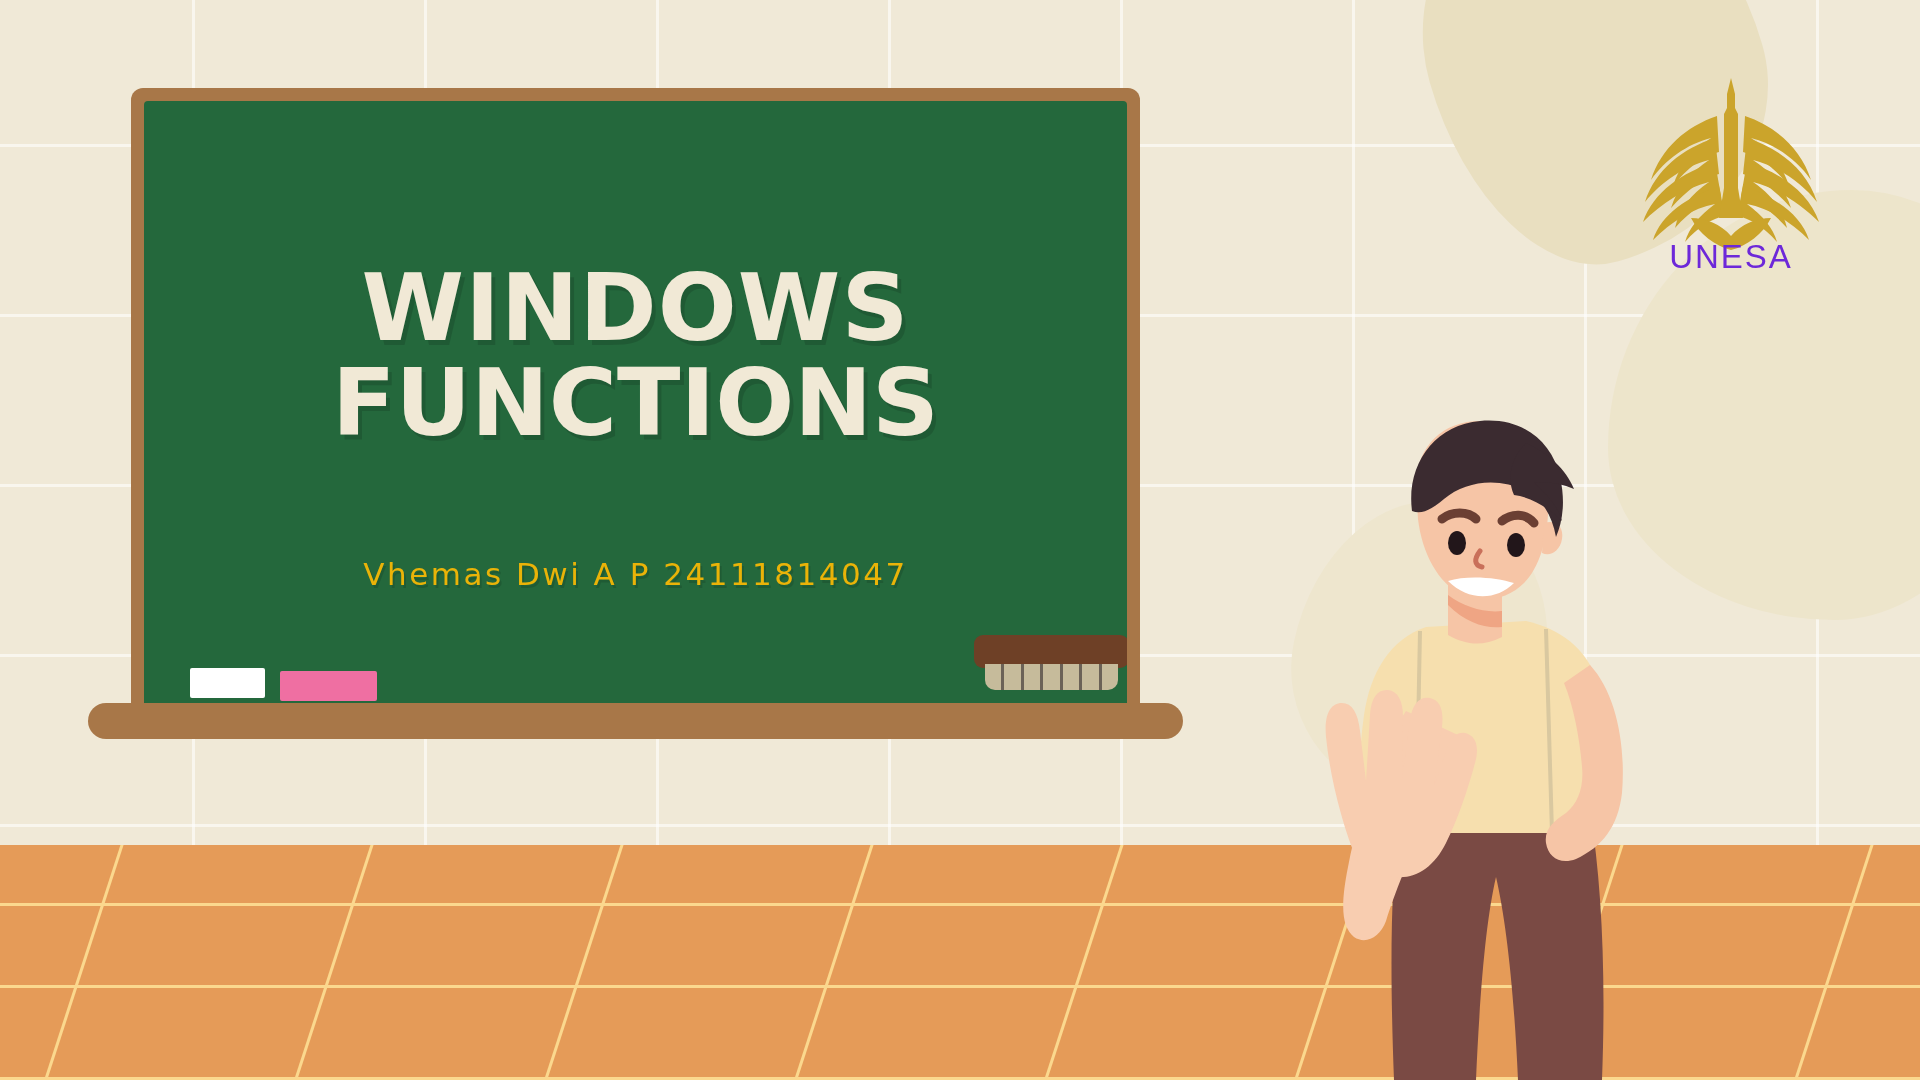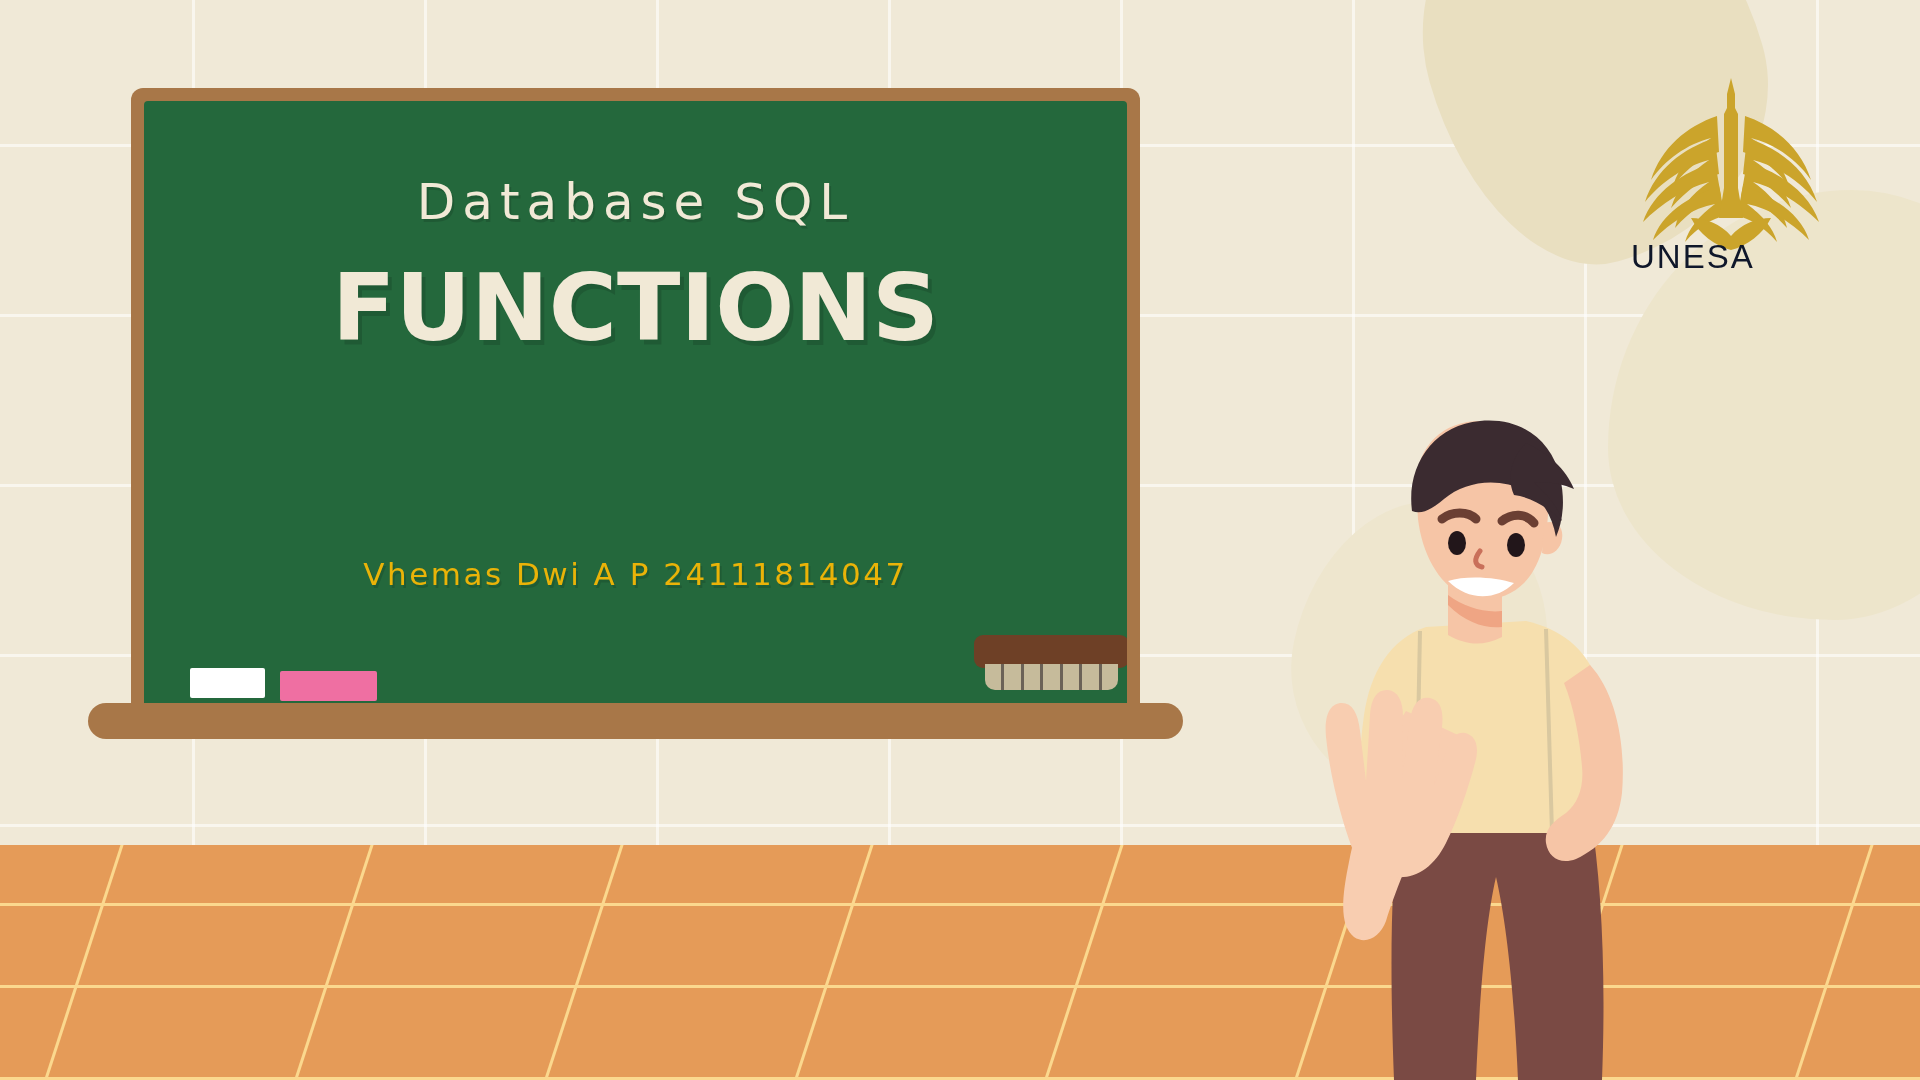--- a/index.html
+++ b/index.html
@@ -189,25 +189,25 @@
   
   .logo {
     position: absolute;
     left: 1631px; top: 68px;
     width: 200px; height: 190px;
   }
   .logo-name {
     position: absolute;
     left: 1631px; top: 238px;
     width: 200px;
-    text-align: left;
+    text-align: center;
     font-family: "Liberation Sans", sans-serif;
     font-size: 33px;
     letter-spacing: 2px;
-    color: #0f172a;
+    color: #6d28d9;
     font-weight: 500;
   }
 
   
   .person { position: absolute; left: 1230px; top: 415px; width: 480px; height: 665px; }
 
 </style>
 </head>
 <body>
 
@@ -231,22 +231,22 @@
     <div class="floor-d" style="left:1140px; transform: rotate(18deg);"></div>
     <div class="floor-d" style="left:1390px; transform: rotate(18deg);"></div>
     <div class="floor-d" style="left:1640px; transform: rotate(18deg);"></div>
     <div class="floor-d" style="left:1890px; transform: rotate(18deg);"></div>
   </div>
 
   <div class="board-frame">
     <div class="board-face">
 
       <div class="board-text">
-        <div class="subtitle">Database SQL</div>
         <div class="maintitle">
+          <div class="l1">WINDOWS</div>
           <div class="l2">FUNCTIONS</div>
         </div>
         <div class="credit">Vhemas Dwi A P 24111814047</div>
       </div>
 
       <div class="chalk chalk-white"></div>
       <div class="chalk chalk-pink"></div>
 
       <div class="eraser">
         <div class="eraser-body"></div>

